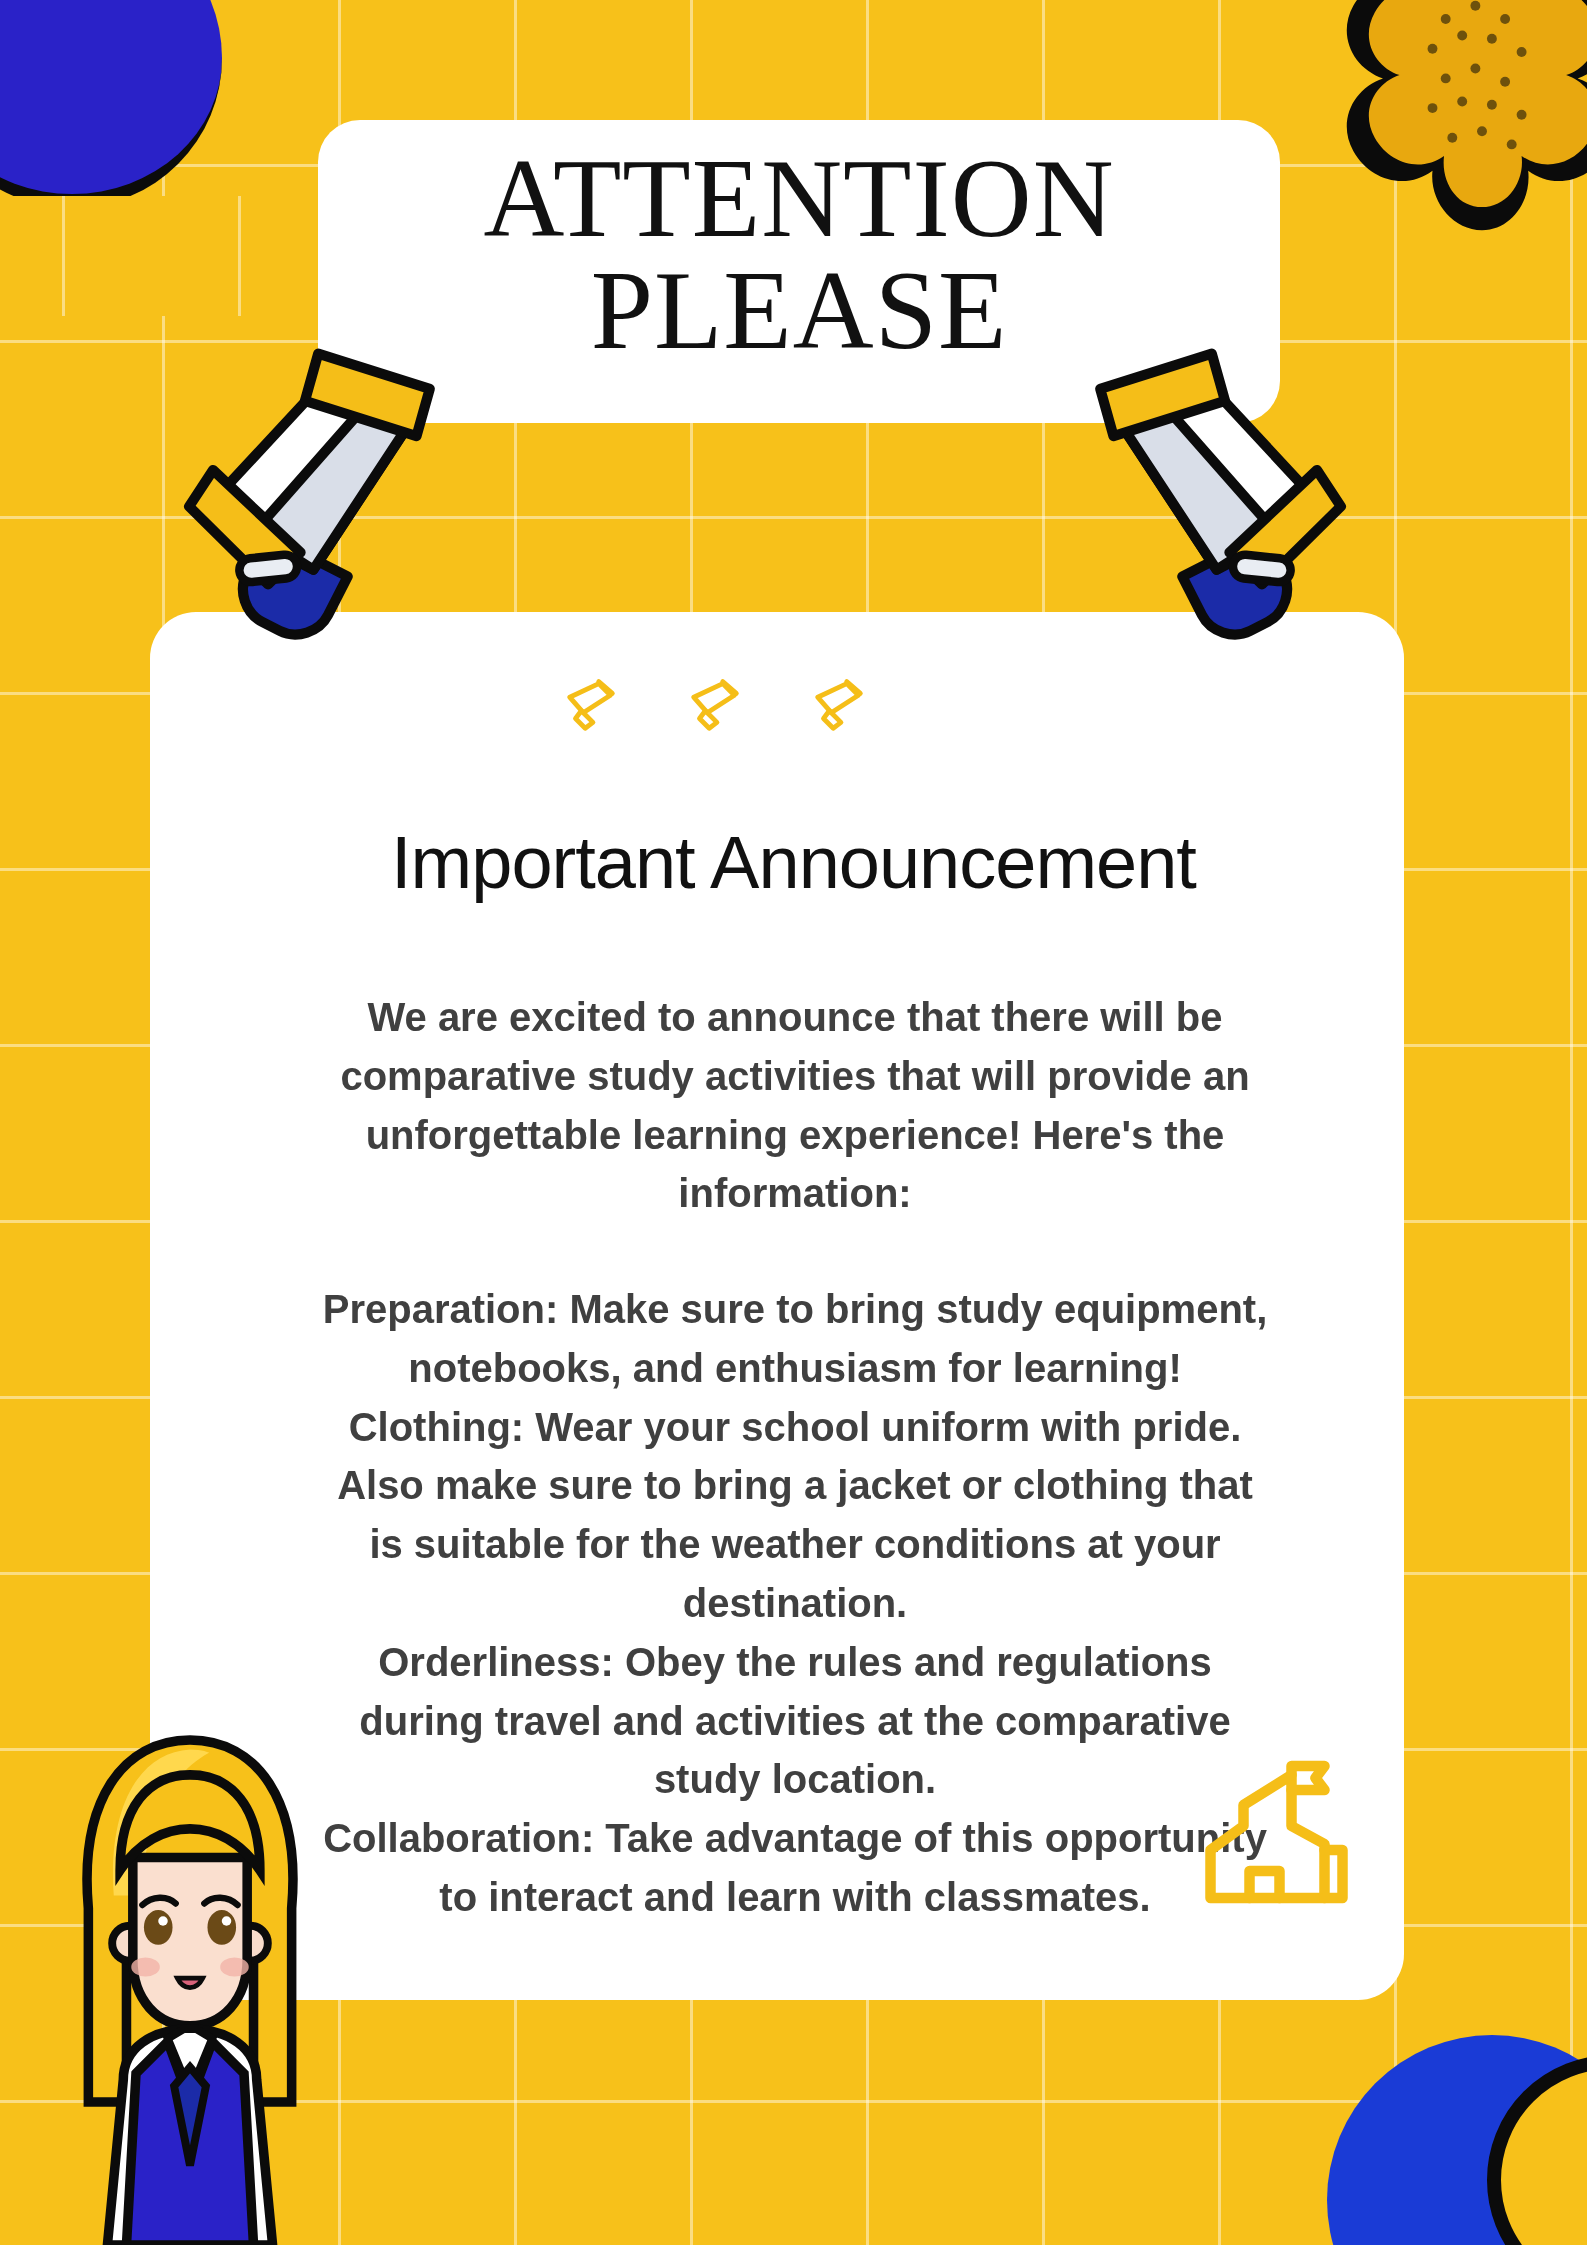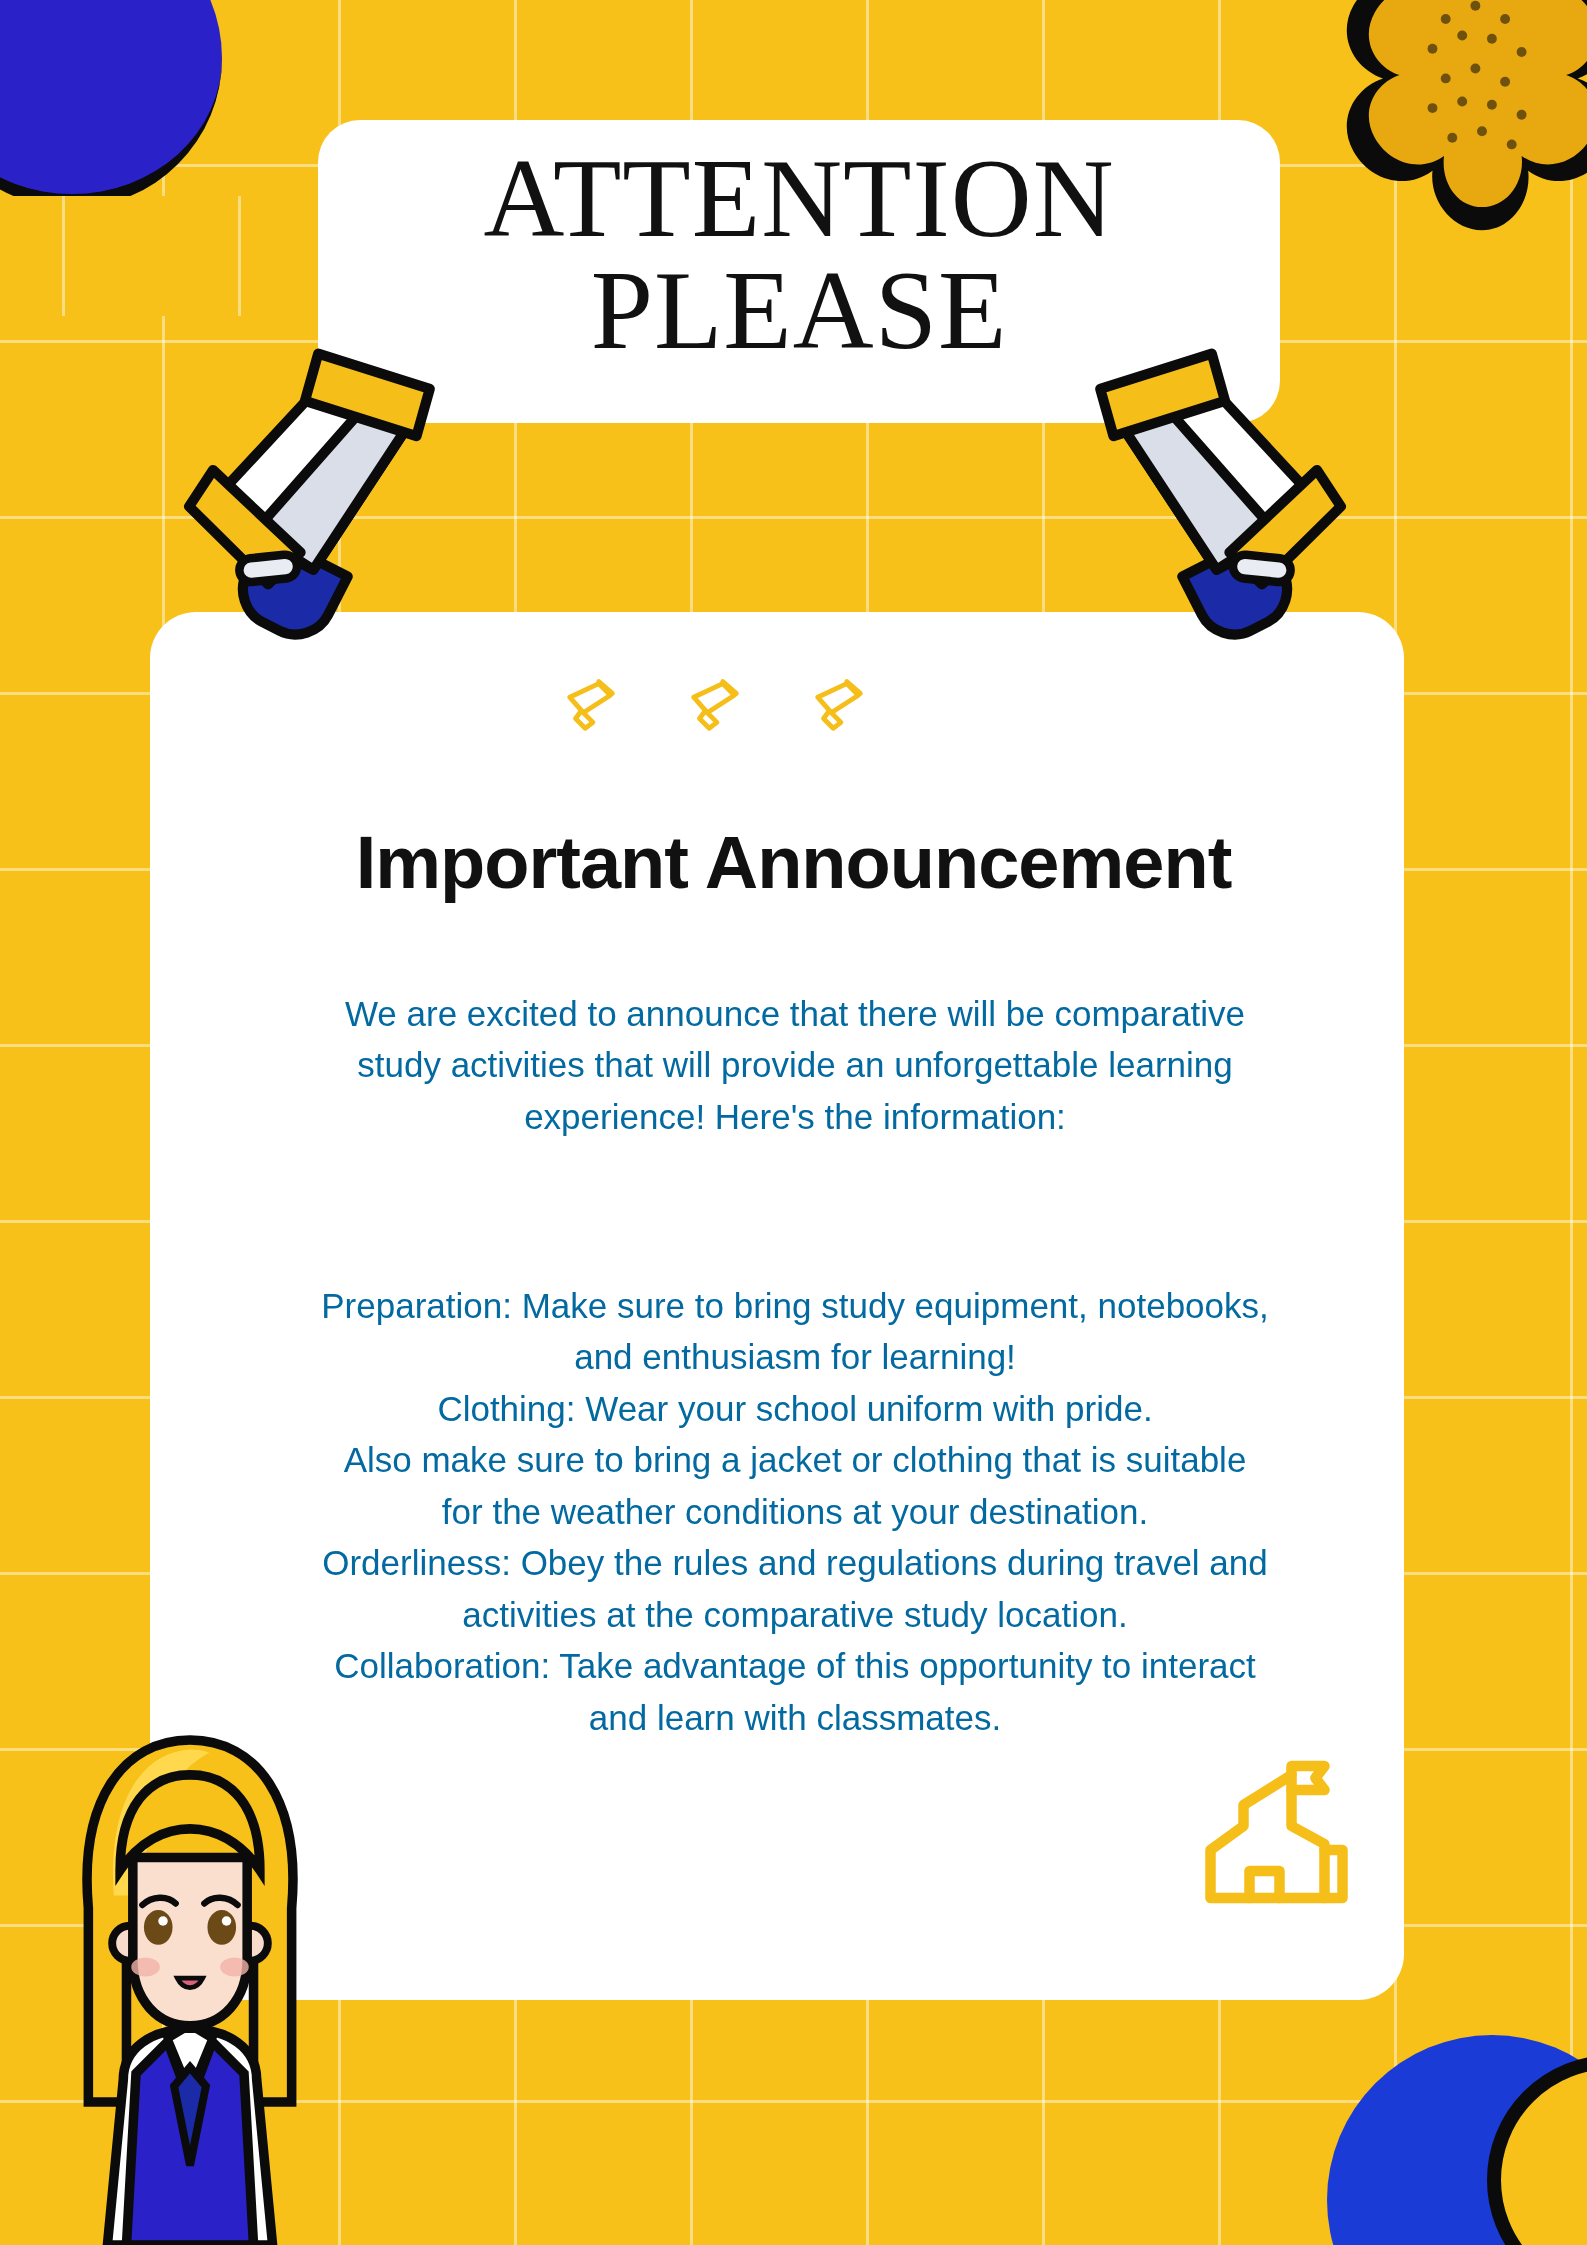--- a/index.html
+++ b/index.html
@@ -145,35 +145,36 @@
   }
   .mini-row svg { width: 62px; height: 62px; }
 
   .headline {
     position: absolute;
     left: 0;
     right: 0;
     top: 820px;
     text-align: center;
     font-family: "Liberation Sans", sans-serif;
-    font-weight: bold;
+    font-weight: normal;
     font-size: 74px;
     letter-spacing: -1px;
     color: #111111;
   }
 
   .body-block {
     position: absolute;
     left: 320px;
     width: 950px;
     text-align: center;
-    color: #0369a1;
-    font-size: 35px;
+    color: #404040;
+    font-size: 40px;
     line-height: 1.47;
     white-space: pre-line;
+    font-weight: bold;
   }
   .body-intro { top: 988px; }
   .body-list { top: 1280px; }
 
   
   .school-icon {
     position: absolute;
     left: 1196px;
     top: 1760px;
     width: 170px;

